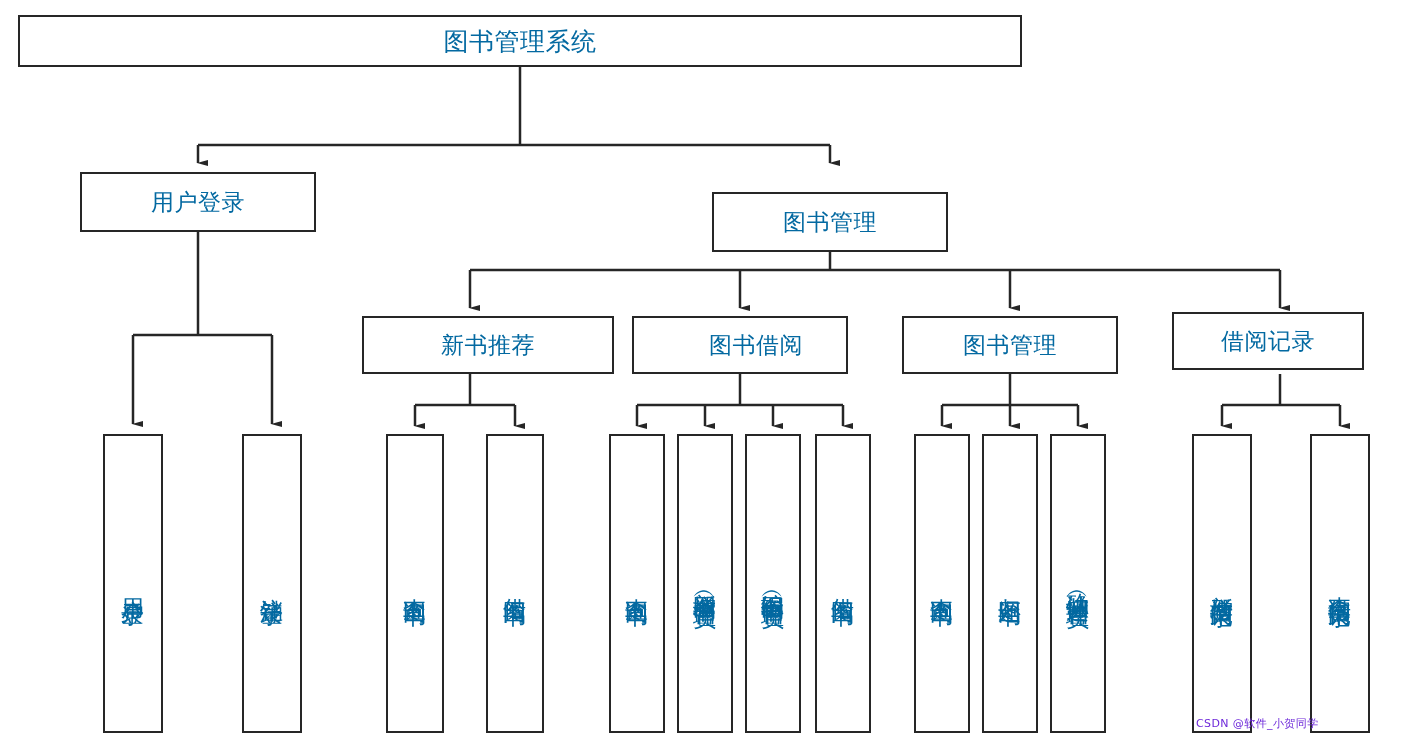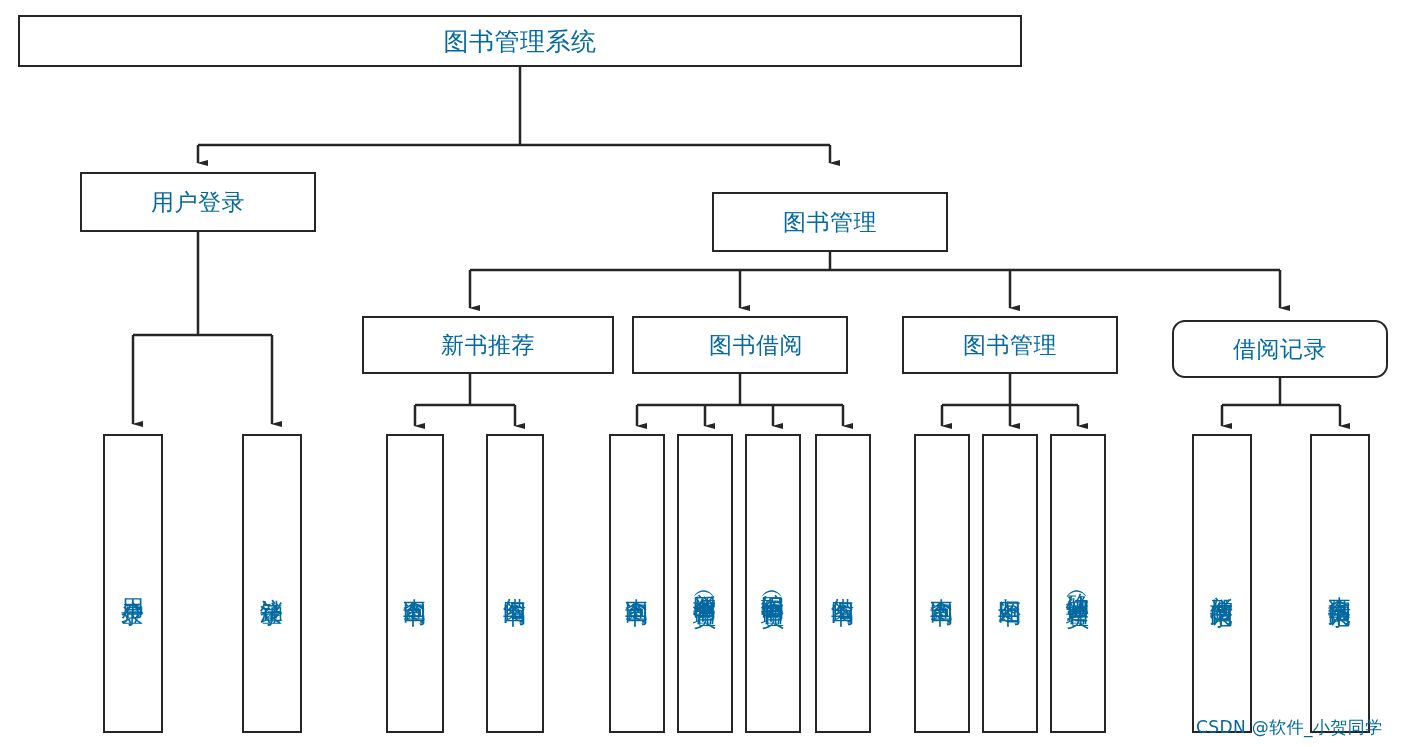--- a/index.html
+++ b/index.html
@@ -52,22 +52,22 @@
     writing-mode: vertical-rl;
     text-orientation: upright;
     font-size: 23px;
     line-height: 1.22;
     letter-spacing: 2px;
     white-space: normal;
     max-height: 280px;
   }
   .watermark {
     position: absolute;
-    font-size: 17px;
-    color: #0369a1;
+    font-size: 11px;
+    color: #6d28d9;
     white-space: nowrap;
     letter-spacing: 0.4px;
   }
 </style>
 </head>
 <body>
 
 <div id="canvas">
 
   <svg class="wires" viewBox="0 0 1405 747">
@@ -133,21 +133,21 @@
 
   <div class="node l3-node" style="left:362px; top:316px; width:252px; height:58px;">
     <span class="node-label">新书推荐</span>
   </div>
   <div class="node l3-node" style="left:632px; top:316px; width:216px; height:58px;padding-left:32px;">
     <span class="node-label">图书借阅</span>
   </div>
   <div class="node l3-node" style="left:902px; top:316px; width:216px; height:58px;">
     <span class="node-label">图书管理</span>
   </div>
-  <div class="node l3-node" style="left:1172px; top:320px; width:216px; height:58px;border-radius:13px;">
+  <div class="node l3-node" style="left:1172px; top:312px; width:192px; height:58px;">
     <span class="node-label">借阅记录</span>
   </div>
 
   <div class="node leaf-node" style="left:103px; top:434px; width:60px; height:299px;">
     <span class="node-label">用户登录</span>
   </div>
   <div class="node leaf-node" style="left:242px; top:434px; width:60px; height:299px;">
     <span class="node-label">注销登录</span>
   </div>
 

